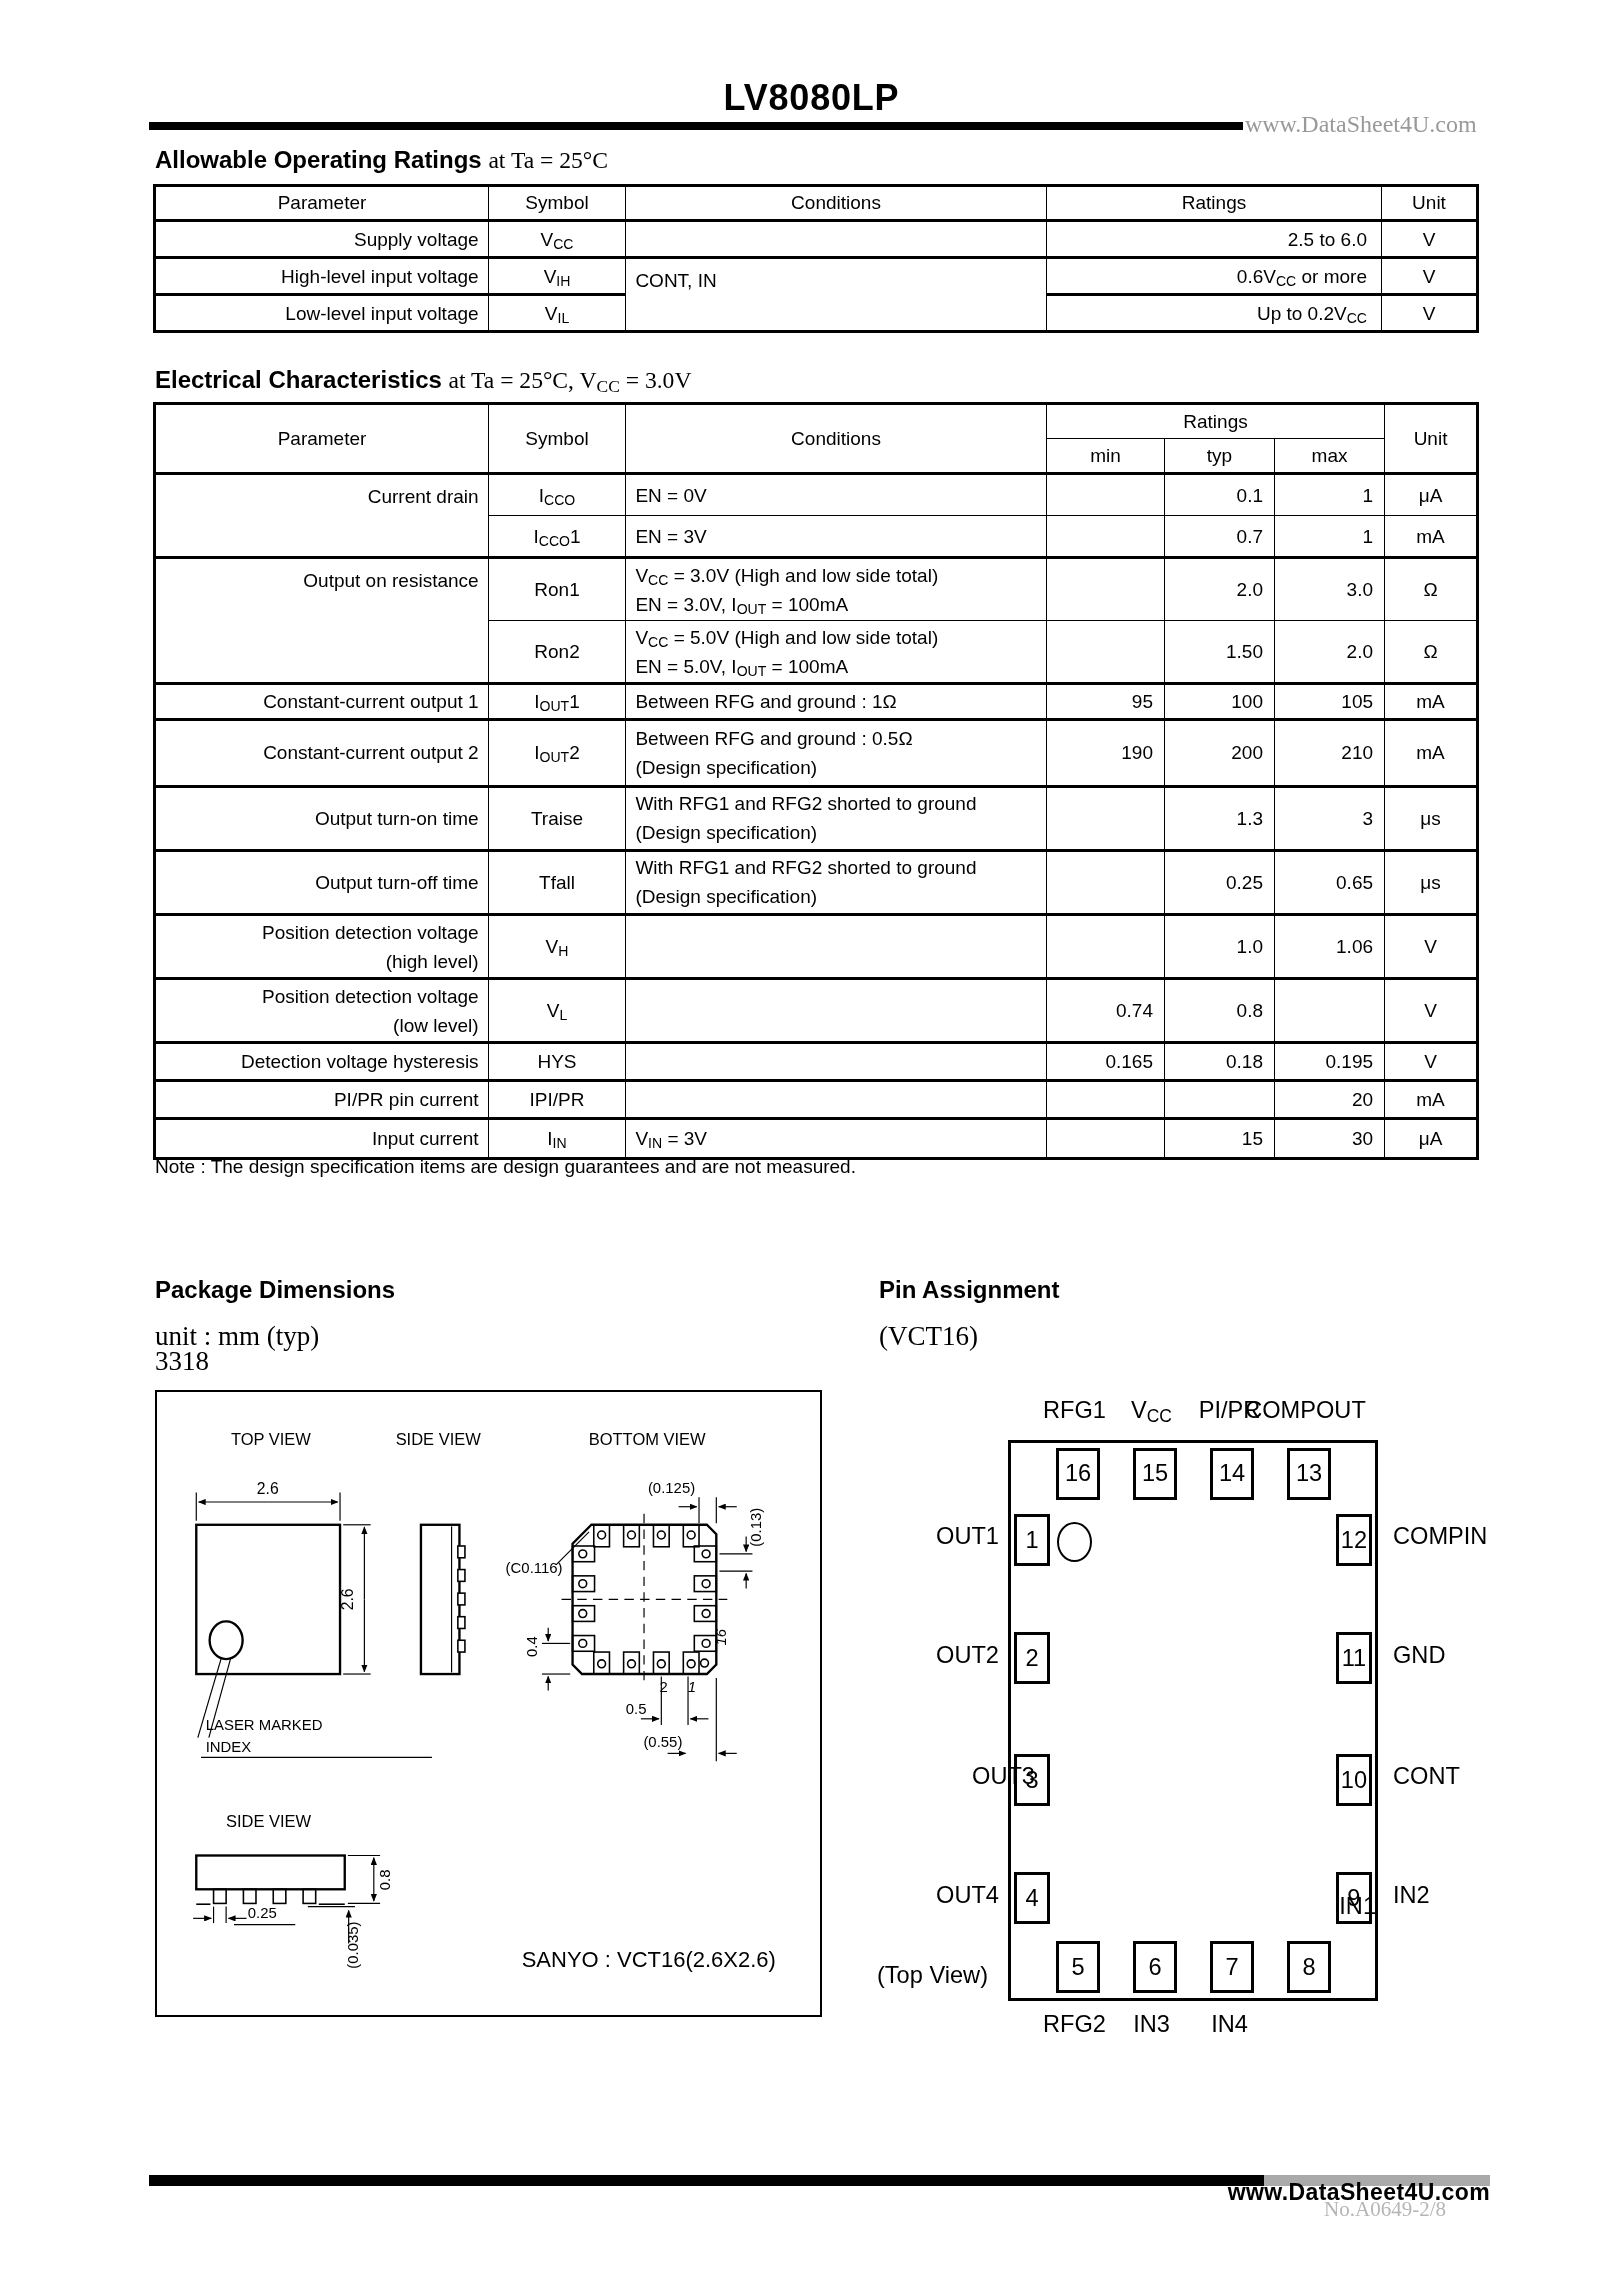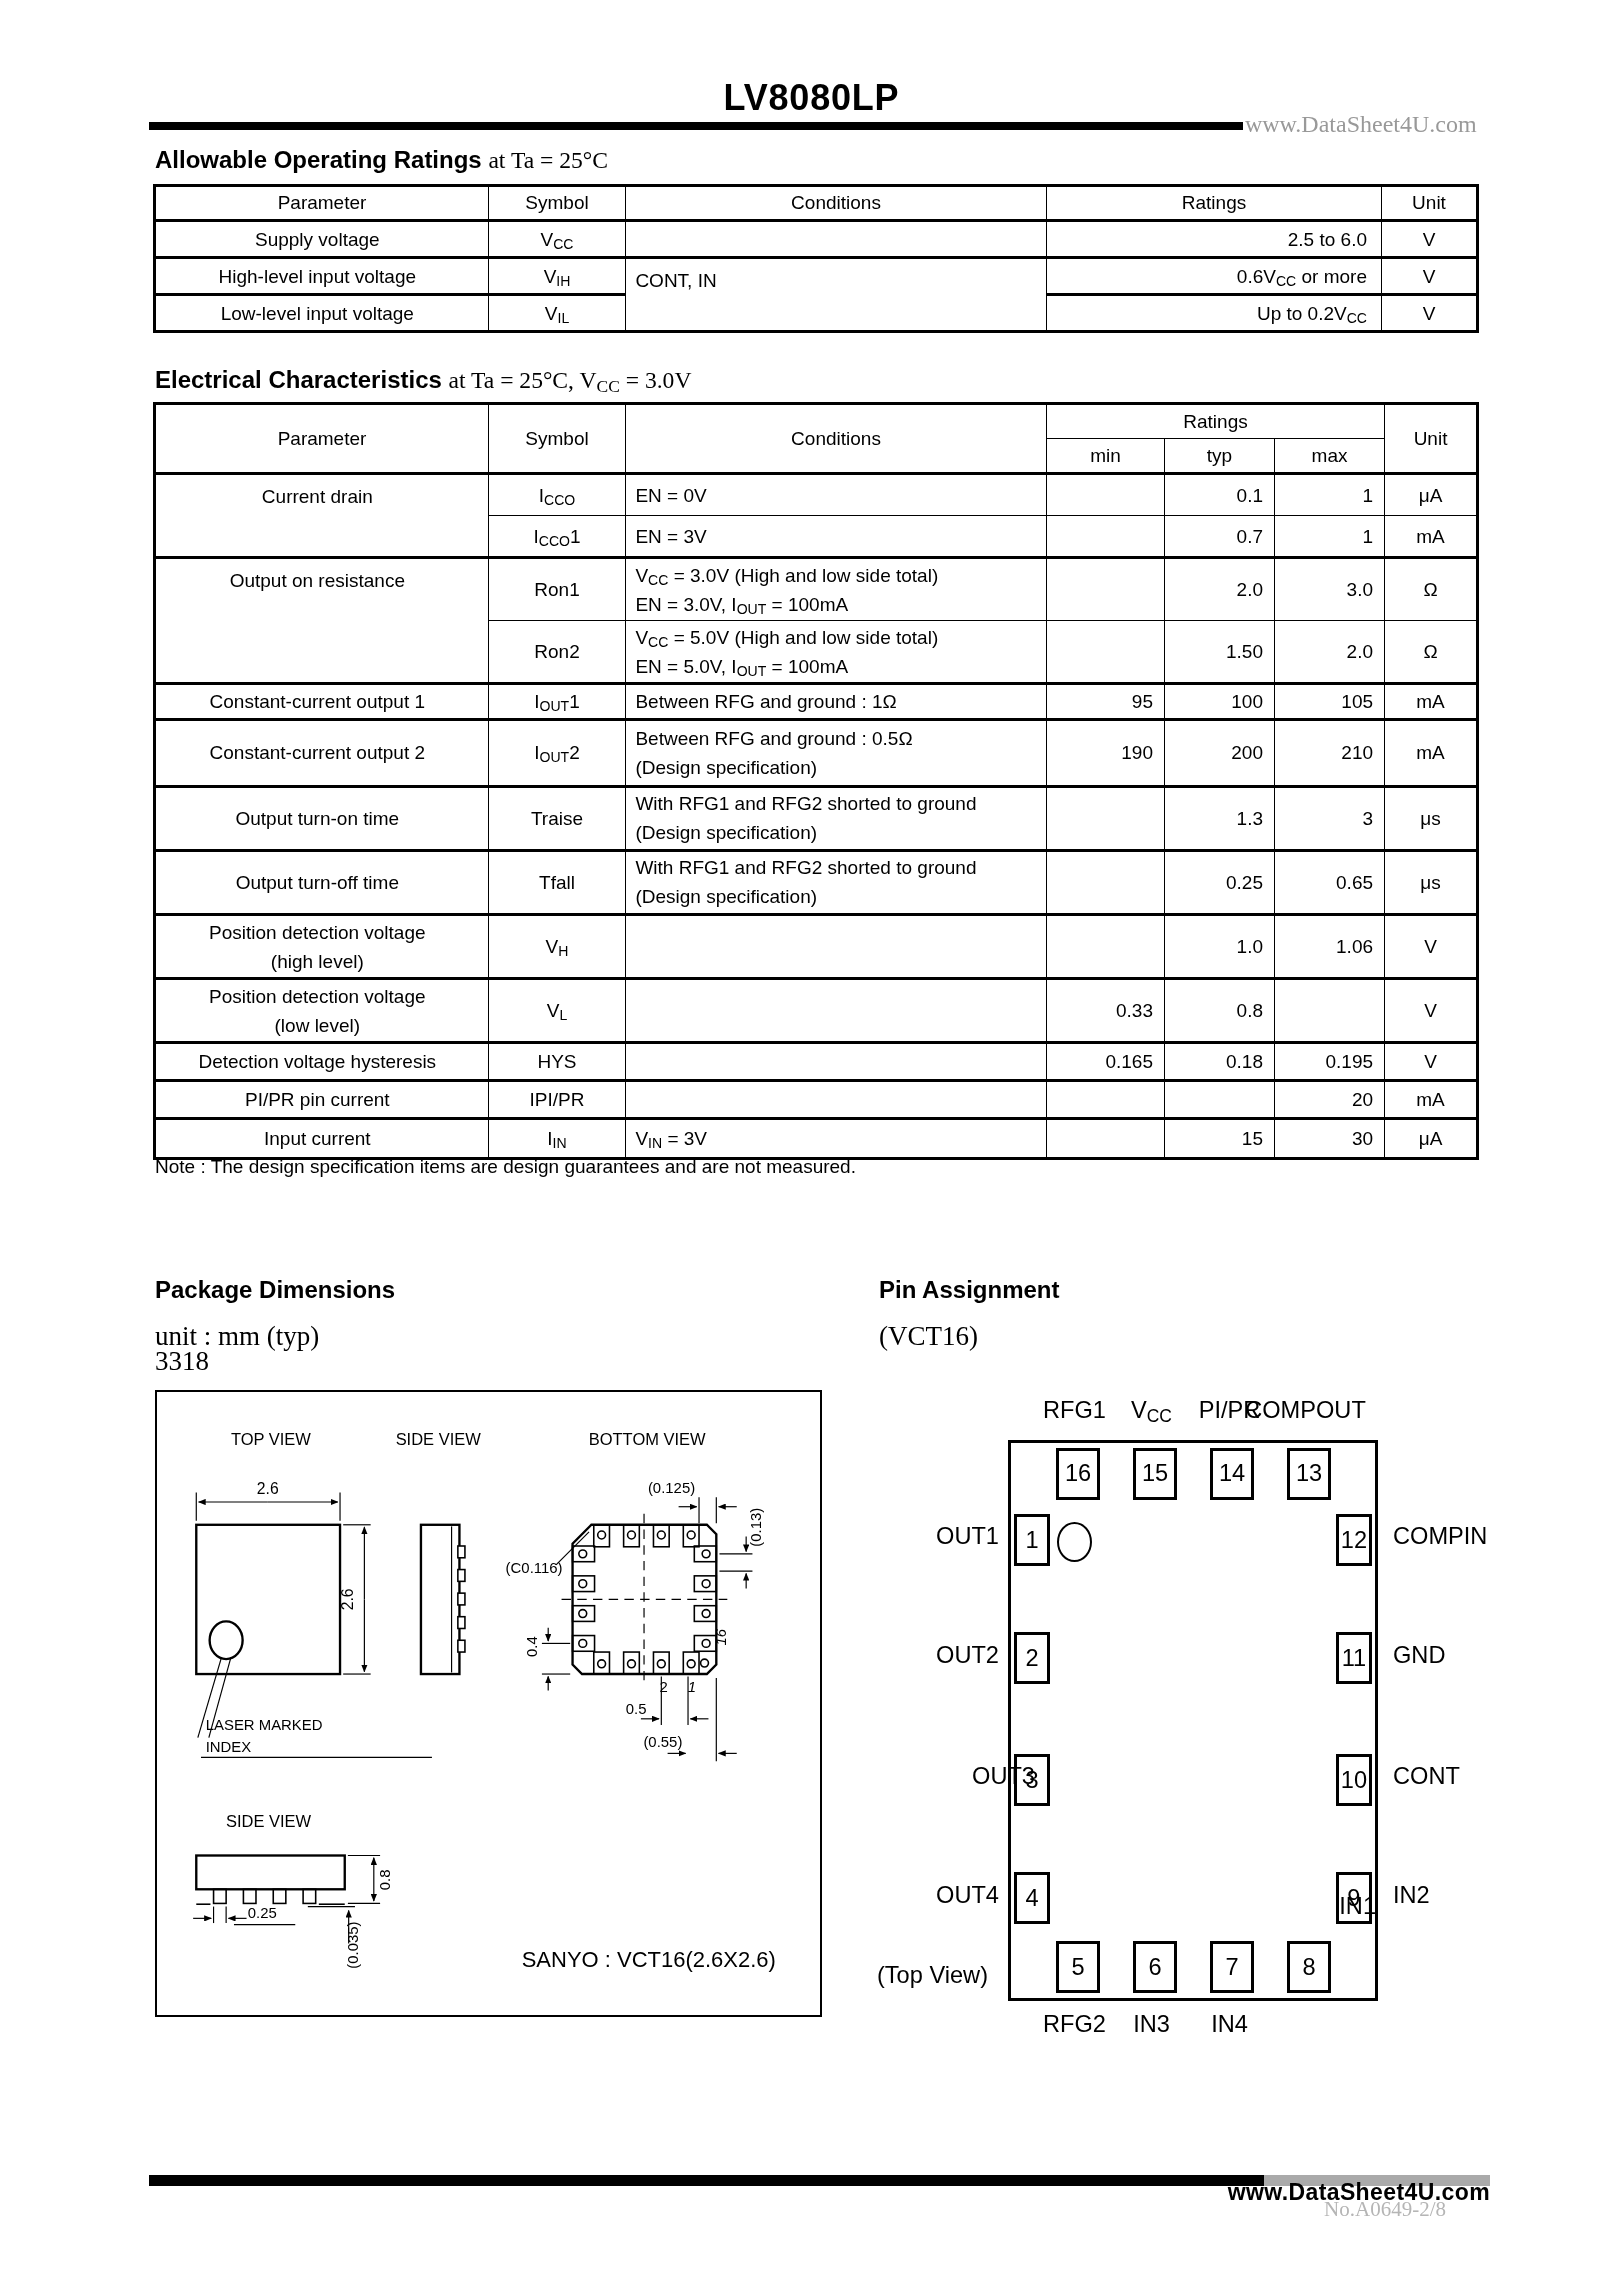--- a/index.html
+++ b/index.html
@@ -23,21 +23,21 @@
   .dtable{border-collapse:collapse;table-layout:fixed;width:1323px;font-size:19px;background:#fff;}
   .dtable,.dtable td,.dtable th{border:1.6px solid #000;}
   .dtable{border-width:3.1px;}
   .dtable th{font-weight:normal;text-align:center;padding:0;}
   .dtable thead .hrow1 th{border-bottom-width:3.9px;}
   .dtable thead th.rt{border-bottom-width:1.6px;}
   .dtable thead .hrow2 th{border-bottom-width:3.9px;}
   .dtable td{vertical-align:middle;padding:1.6px 9.4px;line-height:29px;overflow:hidden;}
   .dtable tr.g td{border-top-width:3.1px;}
   .dtable tr.sub td{border-top-width:1.6px;}
-  .dtable td.p{text-align:center;padding-left:0;}
+  .dtable td.p{text-align:right;padding-left:0;}
   .dtable td.s{text-align:center;padding:1.6px 1.6px;}
   .dtable td.c{text-align:left;}
   .dtable td.n{text-align:right;padding-right:11px;}
   .dtable td.rate{text-align:right;padding-right:14px;}
   .dtable td.u{text-align:center;padding:1.6px 1.6px;}
   .dtable td.vtop{vertical-align:top;padding-top:7px;}
 
   .note-text{font-size:19px;}
 
   
@@ -221,21 +221,21 @@
             <td class="c"></td>
             <td class="n"></td>
             <td class="n">1.0</td>
             <td class="n">1.06</td>
             <td class="u">V</td>
           </tr>
           <tr class="g" style="height: 59px;">
             <td class="p">Position detection voltage<br>(low level)</td>
             <td class="s">V<sub>L</sub></td>
             <td class="c"></td>
-            <td class="n">0.33</td>
+            <td class="n">0.74</td>
             <td class="n">0.8</td>
             <td class="n"></td>
             <td class="u">V</td>
           </tr>
           <tr class="g" style="height: 38px;">
             <td class="p">Detection voltage hysteresis</td>
             <td class="s">HYS</td>
             <td class="c"></td>
             <td class="n">0.165</td>
             <td class="n">0.18</td>

